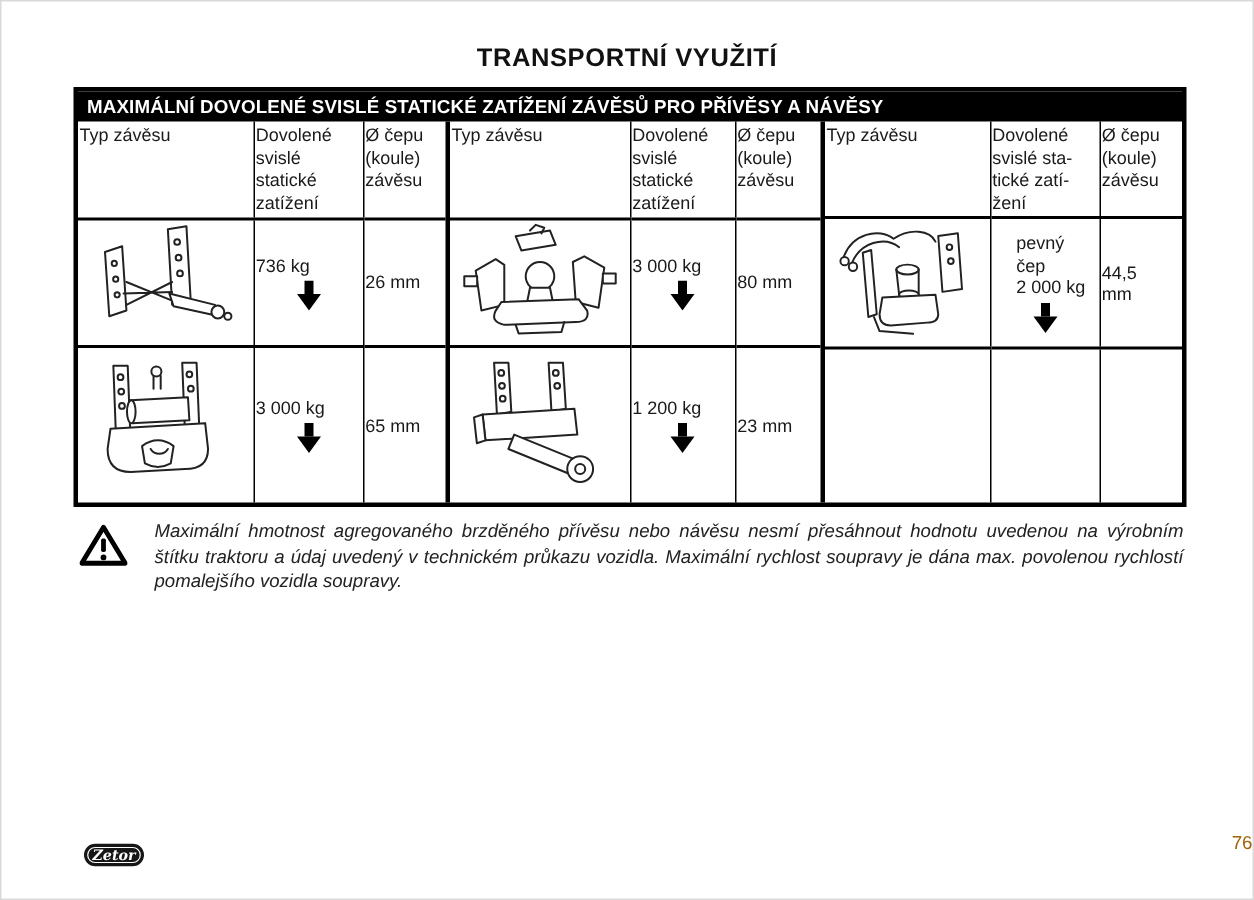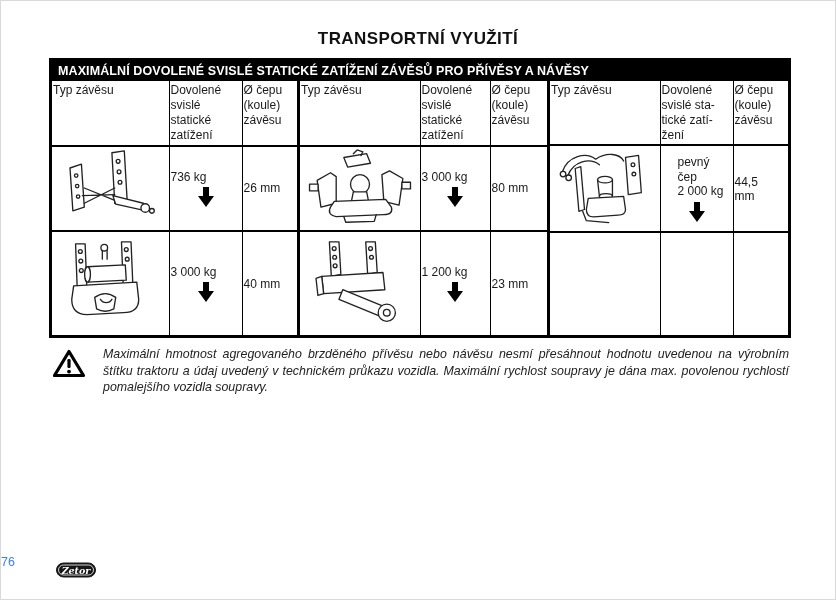--- a/index.html
+++ b/index.html
@@ -56,21 +56,21 @@
     display:flex; gap:16px; align-items:flex-start;
   }
   .wicon { flex:0 0 34px; padding-top:3px; }
   .wtext {
     font-style:italic; font-size:12.4px; line-height:1.33;
     text-align:justify; color:#222;
   }
   .logo { position:absolute; left:54px; top:560px; }
   .pagenum {
     position:absolute; top:554px; left:0; width:100%;
-    text-align:left; font-size:12.5px; color:#3b82f6;
+    text-align:right; font-size:12.5px; color:#a16207;
   }
   .hitch { stroke:#222; fill:#fff; stroke-width:1.4; stroke-linejoin:round; stroke-linecap:round; }
   .hitch .nf { fill:none; }
 </style>
 </head>
 <body>
 
 <div class="page">
 
   <div class="title">TRANSPORTNÍ VYUŽITÍ</div>
@@ -141,21 +141,21 @@
               <path class="nf" d="M42,62 A7,7 0 0 0 54,62"></path>
             </svg>
           </td>
           <td class="loadcell">
             <span class="lbl">3 000 kg</span>
             <svg class="arrow" width="18" height="20" viewBox="0 0 18 20">
               <rect x="6" y="0" width="6" height="9" fill="#000"></rect>
                   <polygon points="1,9 17,9 9,20" fill="#000"></polygon>
             </svg>
           </td>
-          <td>40 mm</td>
+          <td>65 mm</td>
         </tr>
       </tbody>
         </table>
 
       <div class="gdivider"></div>
 
       <table class="grp">
         <colgroup>
             <col style="width:120px">
             <col style="width:70px">

